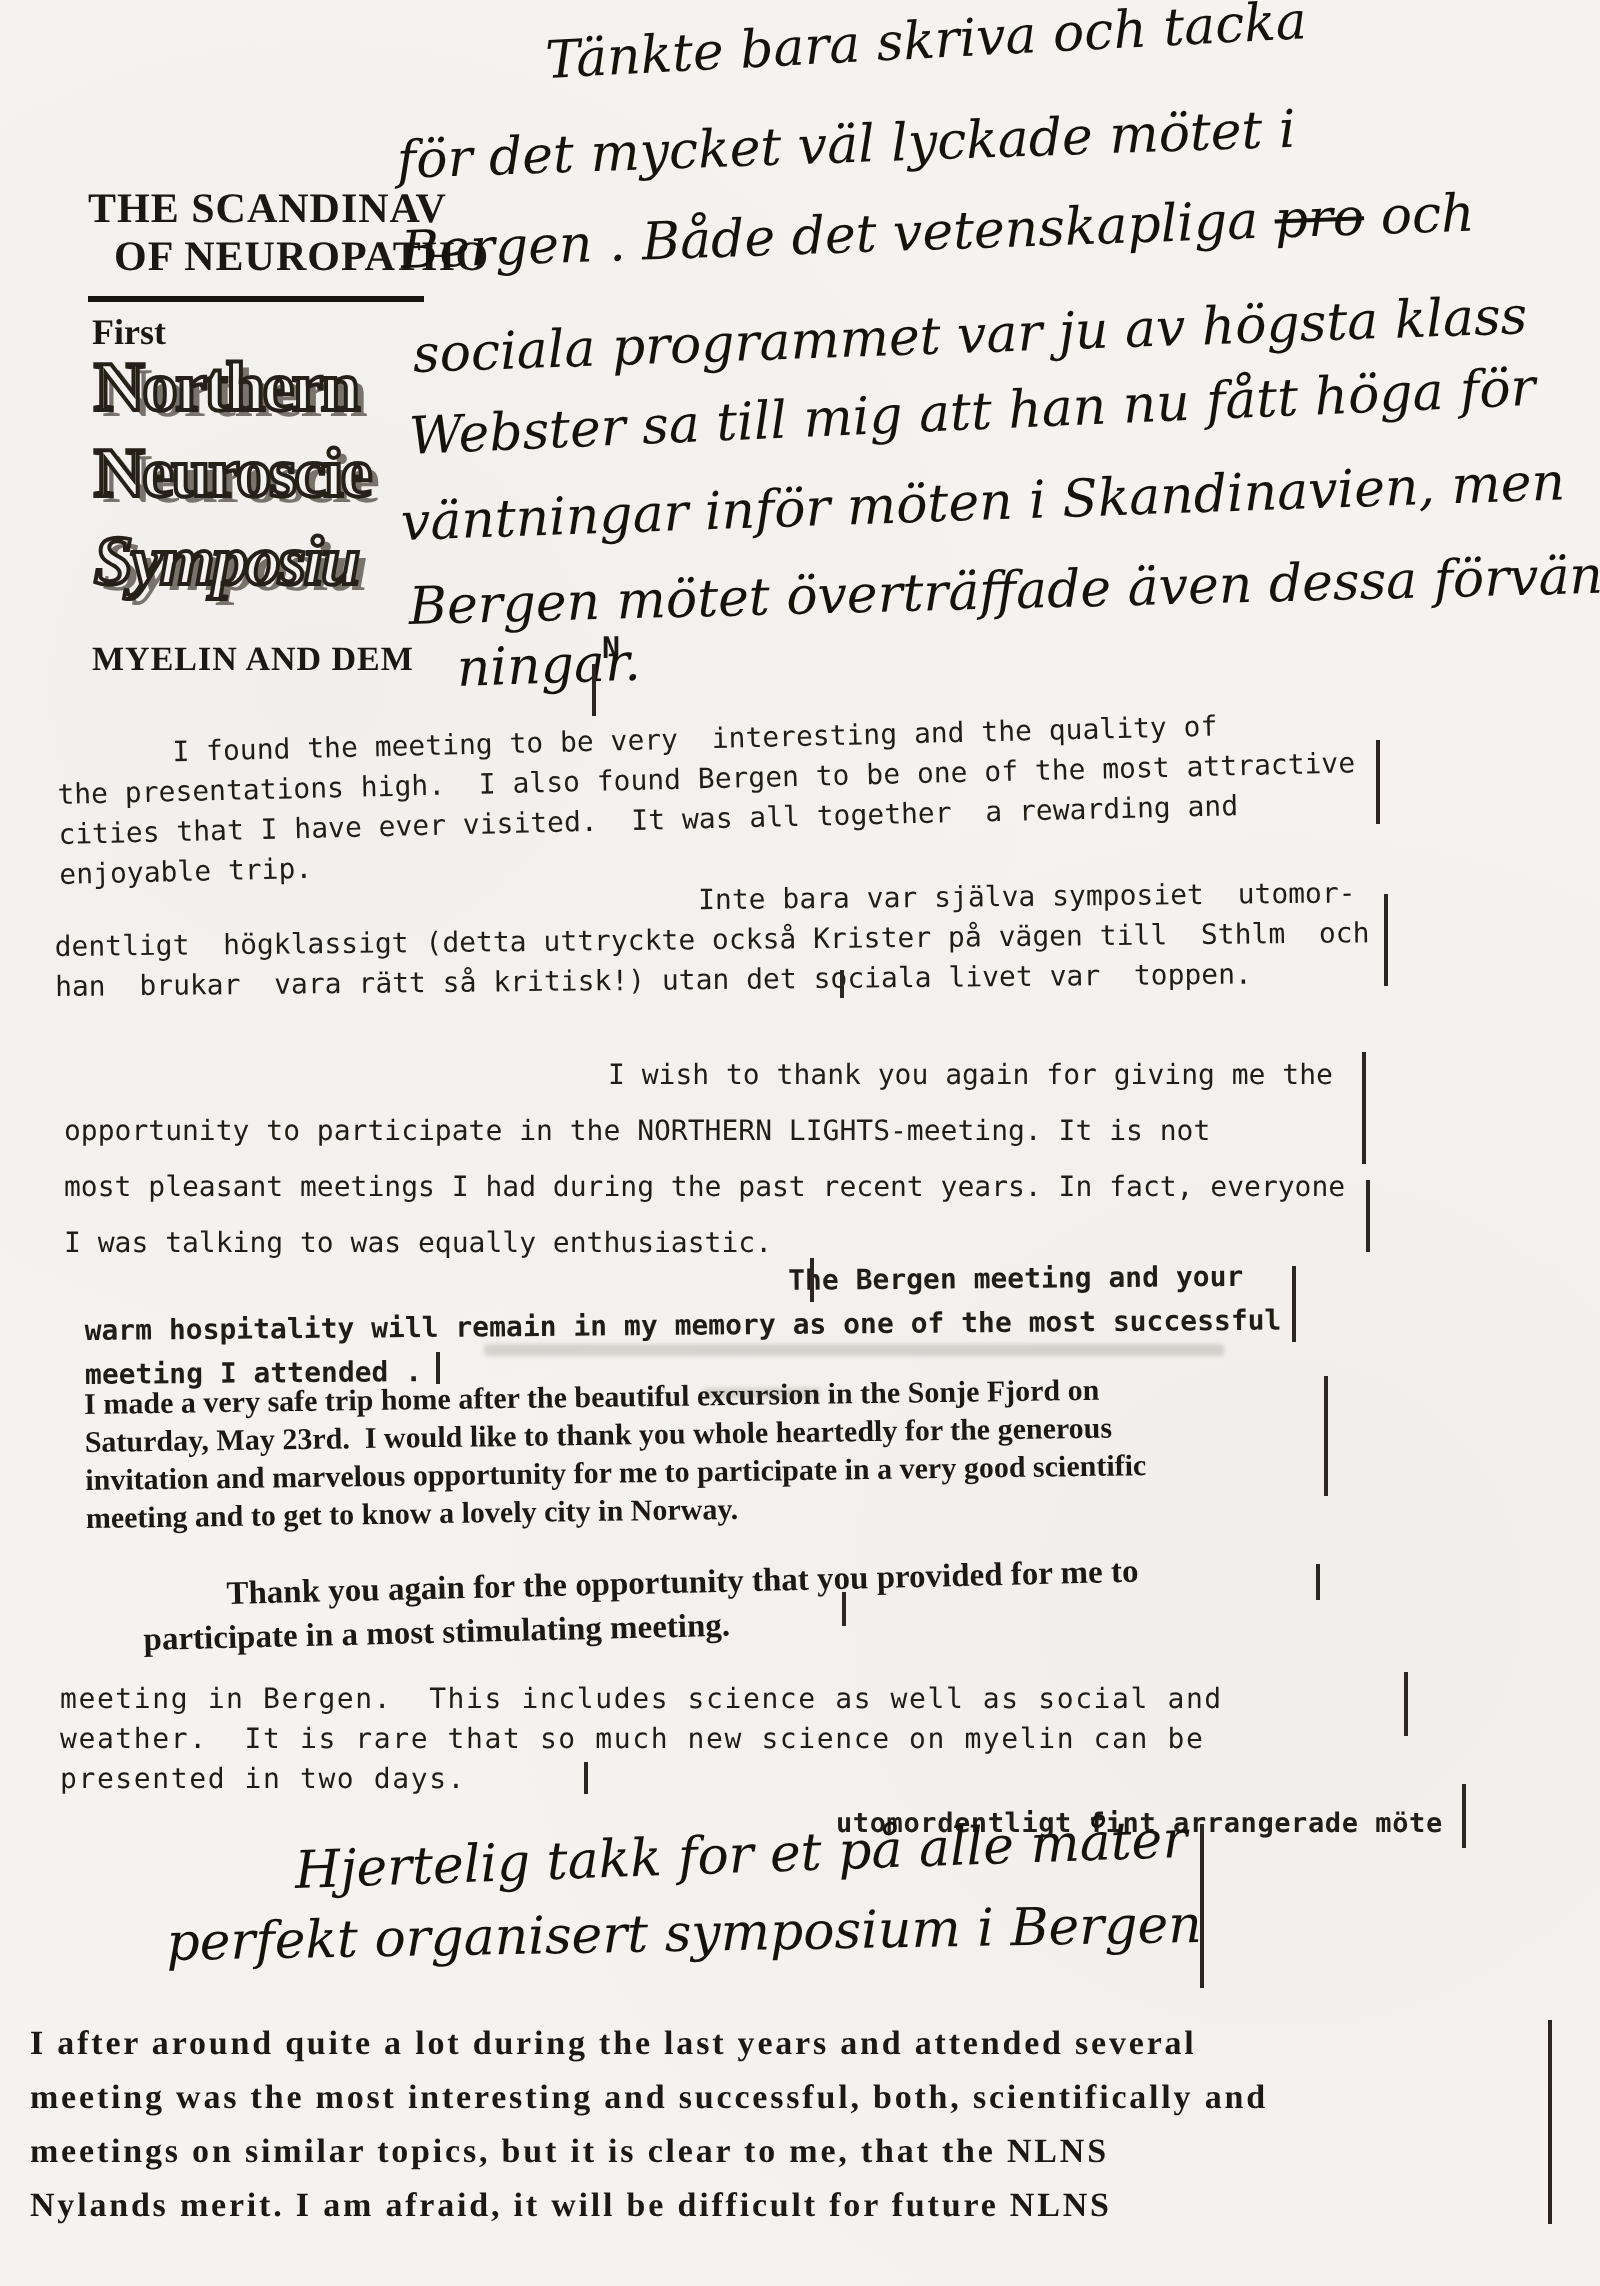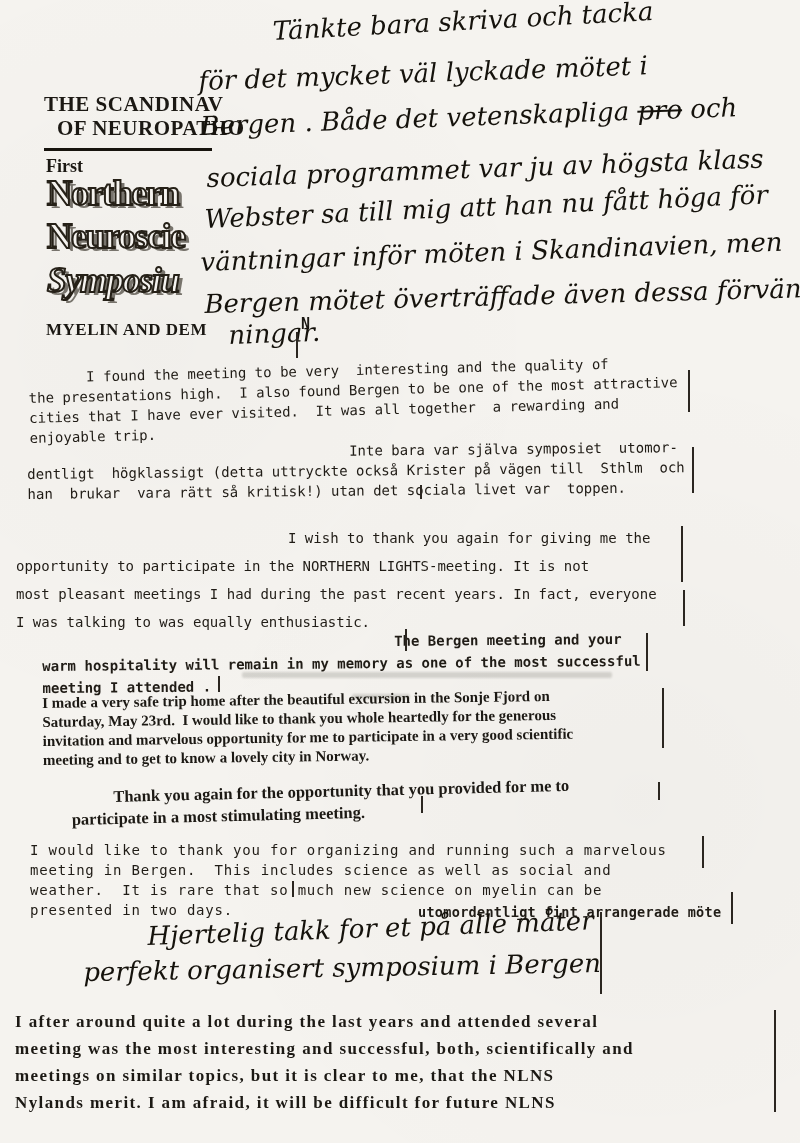--- a/index.html
+++ b/index.html
@@ -46,21 +46,21 @@
   #hwt7{left:204px;top:289px;transform:rotate(-1.5deg);}
   #hwt8{left:228px;top:320px;transform:rotate(-2deg);}
   
   #hwb1{left:147px;top:921px;transform:rotate(-2deg);}
   #hwb2{left:83px;top:957px;transform:rotate(-1deg);}
   
   #p1{left:28px;top:368px;width:668px;transform:rotate(-1.4deg);transform-origin:left top;}
   #p1 .ln1{padding-left:58px;}
   #p2{left:27px;top:444px;width:672px;transform:rotate(-.6deg);transform-origin:left top;}
   #p2 .ln1{padding-left:322px;}
-  #p3{left:16px;top:524px;width:660px;line-height:28px;}
+  #p3{left:32px;top:524px;width:660px;line-height:28px;}
   #p3 .ln1{padding-left:272px;}
   #p4{left:42px;top:633px;width:620px;font-weight:bold;line-height:22px;transform:rotate(-.5deg);transform-origin:left top;}
   #p4 .ln1{padding-left:352px;}
   #p5{left:42px;top:694px;width:632px;font-weight:bold;font-size:15px;line-height:19px;transform:rotate(-.8deg);transform-origin:left top;}
   #p6{left:71px;top:787px;width:620px;font-weight:bold;font-size:16.5px;line-height:22px;transform:rotate(-1.4deg);transform-origin:left top;}
   #p6 .ln1{padding-left:42px;}
   #p7{left:30px;top:840px;width:690px;letter-spacing:.8px;}
   #note-sv{left:418px;top:902px;font-weight:bold;font-size:13.5px;letter-spacing:.3px;}
   #p8{left:15px;top:1008px;width:775px;font-weight:bold;font-size:17px;letter-spacing:1.4px;line-height:27px;}
   
@@ -143,21 +143,20 @@
     <div class="ln">invitation and marvelous opportunity for me to participate in a very good scientific</div>
     <div class="ln">meeting and to get to know a lovely city in Norway.</div>
   </div>
 
   <div class="abs serif-type" id="p6">
     <div class="ln ln1">Thank you again for the opportunity that you provided for me to</div>
     <div class="ln">participate in a most stimulating meeting.</div>
   </div>
 
   <div class="abs mono" id="p7">
-    <div class="ln">I would like to thank you for organizing and running such a marvelous</div>
     <div class="ln">meeting in Bergen.  This includes science as well as social and</div>
     <div class="ln">weather.  It is rare that so much new science on myelin can be</div>
     <div class="ln">presented in two days.</div>
   </div>
 
   <div class="abs mono" id="note-sv">utomordentligt fint arrangerade möte</div>
 
   <div class="abs hw" id="hwb1">Hjertelig takk for et på alle måter</div>
   <div class="abs hw" id="hwb2">perfekt organisert symposium i Bergen</div>
 

